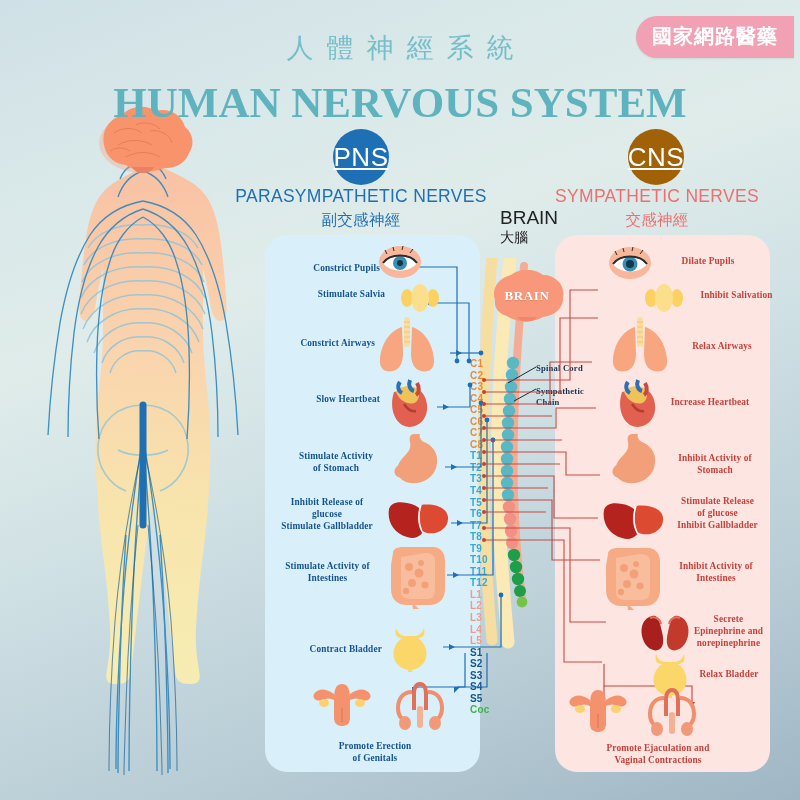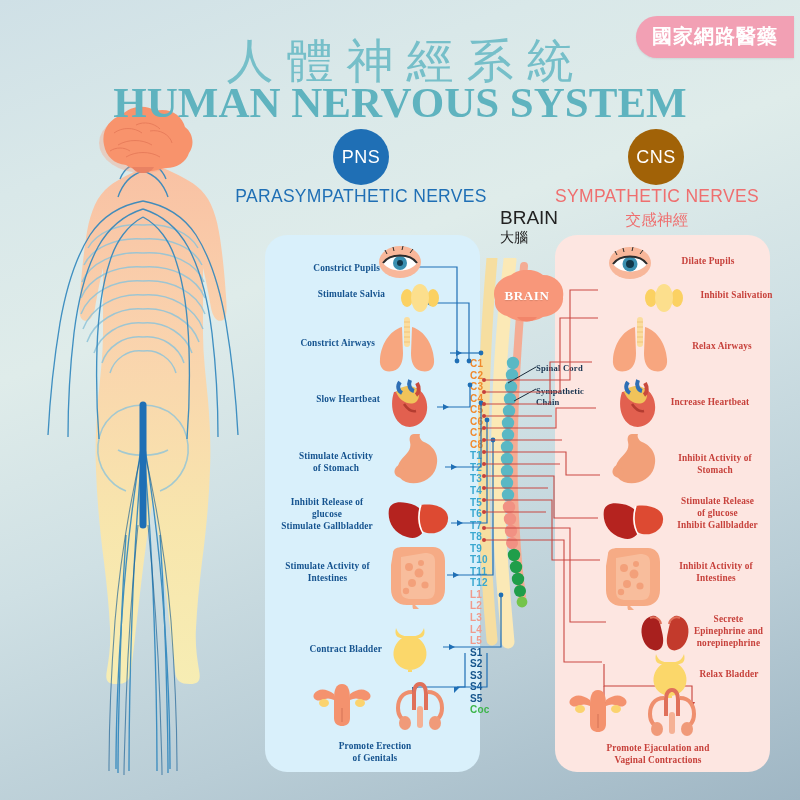--- a/index.html
+++ b/index.html
@@ -14,34 +14,34 @@
   
   .badge-tw{
     position:absolute;right:6px;top:16px;
     background:#f2a0b4;color:#fff;
     font-weight:bold;font-size:20px;letter-spacing:1px;
     padding:7px 16px 8px 16px;border-radius:22px 0 0 22px;
     box-shadow:0 1px 2px rgba(0,0,0,.08);
   }
   .title-cn{
     position:absolute;left:0;right:0;top:30px;text-align:center;
-    color:#76bfc9;font-size:47px;letter-spacing:13px;
+    color:#76bfc9;font-size:27px;letter-spacing:13px;
     font-weight:500;text-indent:13px;
   }
   .title-en{
     position:absolute;left:0;right:0;top:78px;text-align:center;
     color:#5fb3bf;font-size:43px;font-weight:bold;letter-spacing:0px;
     font-family:"Liberation Serif", serif;
   }
 
   
   .circ{
     position:absolute;width:56px;height:56px;border-radius:50%;
     display:flex;align-items:center;justify-content:center;
-    color:#fff;font-size:18px;letter-spacing:.5px;
+    color:#fff;font-size:26px;letter-spacing:.5px;text-decoration:underline;
   }
   .circ.pns{left:333px;top:129px;background:#1f6fb5;}
   .circ.cns{left:628px;top:129px;background:#a16207;}
   .sechead{position:absolute;text-align:center;width:260px;font-size:17.5px;letter-spacing:.3px;}
   .sechead.pns{left:231px;top:186px;color:#1f6fb5;}
   .sechead.cns{left:527px;top:186px;color:#ef6f6f;}
   .sechead .cn{display:block;font-size:15.5px;margin-top:3px;}
   .brainlbl{position:absolute;left:500px;top:207px;color:#222;font-size:19px;line-height:1.15;}
   .brainlbl .cn{display:block;font-size:14px;}
 
@@ -204,20 +204,21 @@
 
   <div class="badge-tw">國家網路醫藥</div>
   <div class="title-cn">人體神經系統</div>
   <div class="title-en">HUMAN NERVOUS SYSTEM</div>
 
   <div class="circ pns">PNS</div>
   <div class="circ cns">CNS</div>
 
   <div class="sechead pns">
     <span>PARASYMPATHETIC NERVES</span>
+    <span class="cn">副交感神經</span>
   </div>
   <div class="sechead cns">
     <span>SYMPATHETIC NERVES</span>
     <span class="cn">交感神經</span>
   </div>
 
   <div class="brainlbl">
     <span>BRAIN</span>
     <span class="cn">大腦</span>
   </div>

